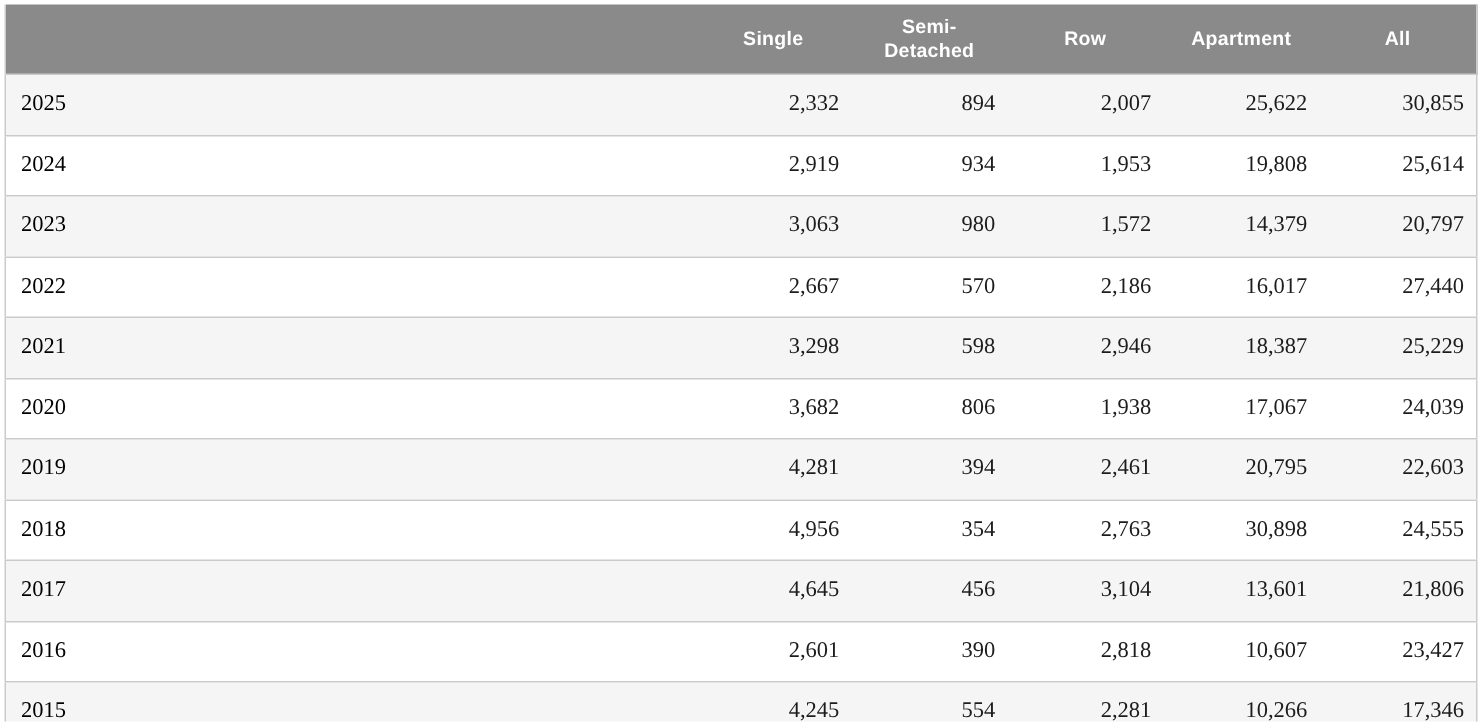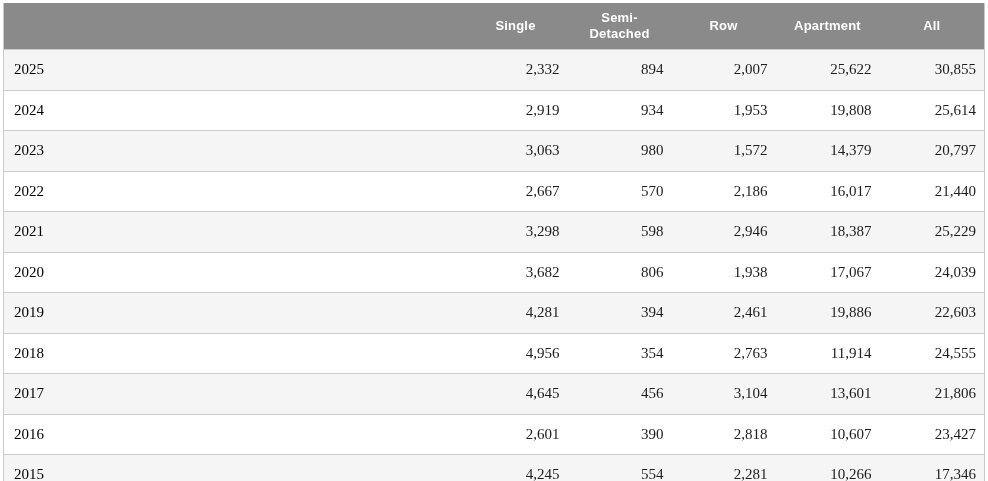--- a/index.html
+++ b/index.html
@@ -111,21 +111,21 @@
     <td class="num">1,572</td>
     <td class="num">14,379</td>
     <td class="num">20,797</td>
   </tr>
         <tr class="data-row">
     <td class="year">2022</td>
     <td class="num">2,667</td>
     <td class="num">570</td>
     <td class="num">2,186</td>
     <td class="num">16,017</td>
-    <td class="num">21,440</td>
+    <td class="num">27,440</td>
   </tr>
         <tr class="data-row alt">
     <td class="year">2021</td>
     <td class="num">3,298</td>
     <td class="num">598</td>
     <td class="num">2,946</td>
     <td class="num">18,387</td>
     <td class="num">25,229</td>
   </tr>
         <tr class="data-row">
@@ -134,29 +134,29 @@
     <td class="num">806</td>
     <td class="num">1,938</td>
     <td class="num">17,067</td>
     <td class="num">24,039</td>
   </tr>
         <tr class="data-row alt">
     <td class="year">2019</td>
     <td class="num">4,281</td>
     <td class="num">394</td>
     <td class="num">2,461</td>
-    <td class="num">19,886</td>
+    <td class="num">20,795</td>
     <td class="num">22,603</td>
   </tr>
         <tr class="data-row">
     <td class="year">2018</td>
     <td class="num">4,956</td>
     <td class="num">354</td>
     <td class="num">2,763</td>
-    <td class="num">11,914</td>
+    <td class="num">30,898</td>
     <td class="num">24,555</td>
   </tr>
         <tr class="data-row alt">
     <td class="year">2017</td>
     <td class="num">4,645</td>
     <td class="num">456</td>
     <td class="num">3,104</td>
     <td class="num">13,601</td>
     <td class="num">21,806</td>
   </tr>

